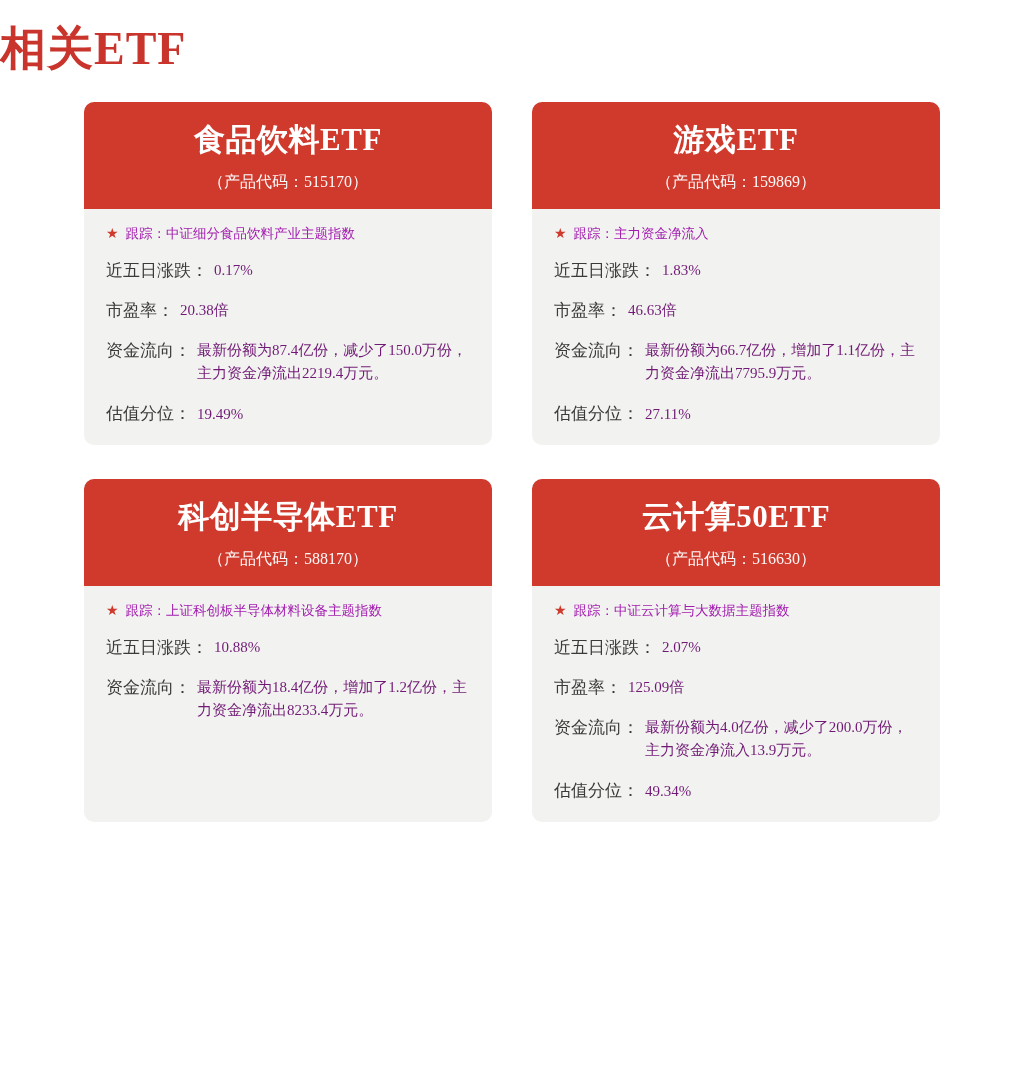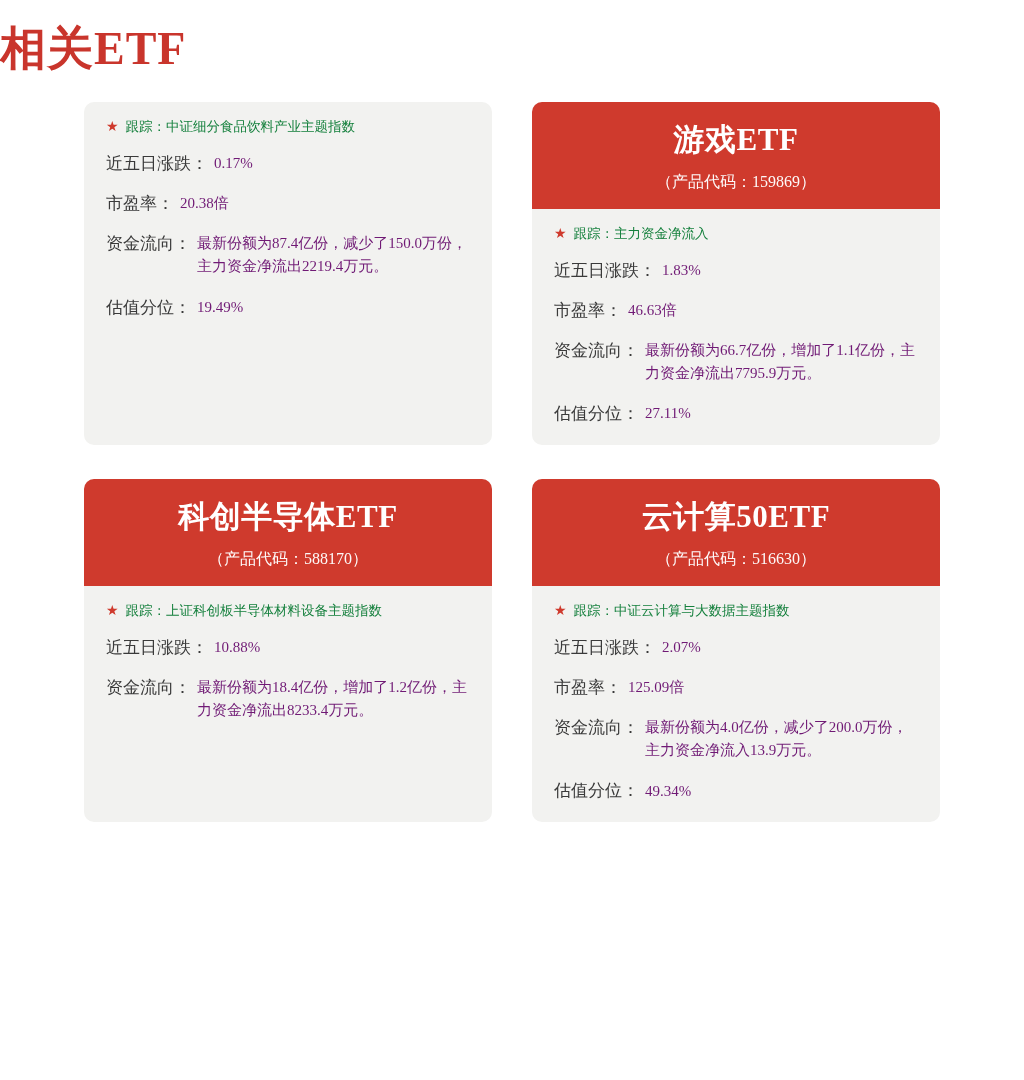--- a/index.html
+++ b/index.html
@@ -66,27 +66,27 @@
     gap: 7px;
     margin-bottom: 16px;
   }
   .star-icon {
     color: #cf3a2d;
     font-size: 14px;
     line-height: 18px;
     flex: none;
   }
   .track-text {
-    color: #15803d;
+    color: #a21caf;
     font-size: 13.5px;
     line-height: 18px;
   }
   .metric {
     display: flex;
-    align-items: center;
+    align-items: flex-end;
     margin-bottom: 17px;
   }
   .metric:last-child { margin-bottom: 0; }
   .metric-label {
     color: #3a3a3a;
     font-size: 17px;
     white-space: nowrap;
     flex: none;
   }
   .metric-value {
@@ -103,20 +103,26 @@
   }
 </style>
 </head>
 <body>
 
 <h1 class="page-title">相关ETF</h1>
 
 <div class="grid">
 
   <div class="card">
+    <div class="card-head">
+      <div class="card-name">食品饮料ETF</div>
+      <div class="card-code">
+        <span>（产品代码：</span><span>515170</span><span>）</span>
+      </div>
+    </div>
     <div class="card-body">
       <div class="track-row">
         <span class="star-icon">★</span>
         <span class="track-text"><span>跟踪：</span><span>中证细分食品饮料产业主题指数</span></span>
       </div>
       <div class="metric">
         <span class="metric-label">近五日涨跌：</span>
         <span class="metric-value">0.17%</span>
       </div>
       <div class="metric">

